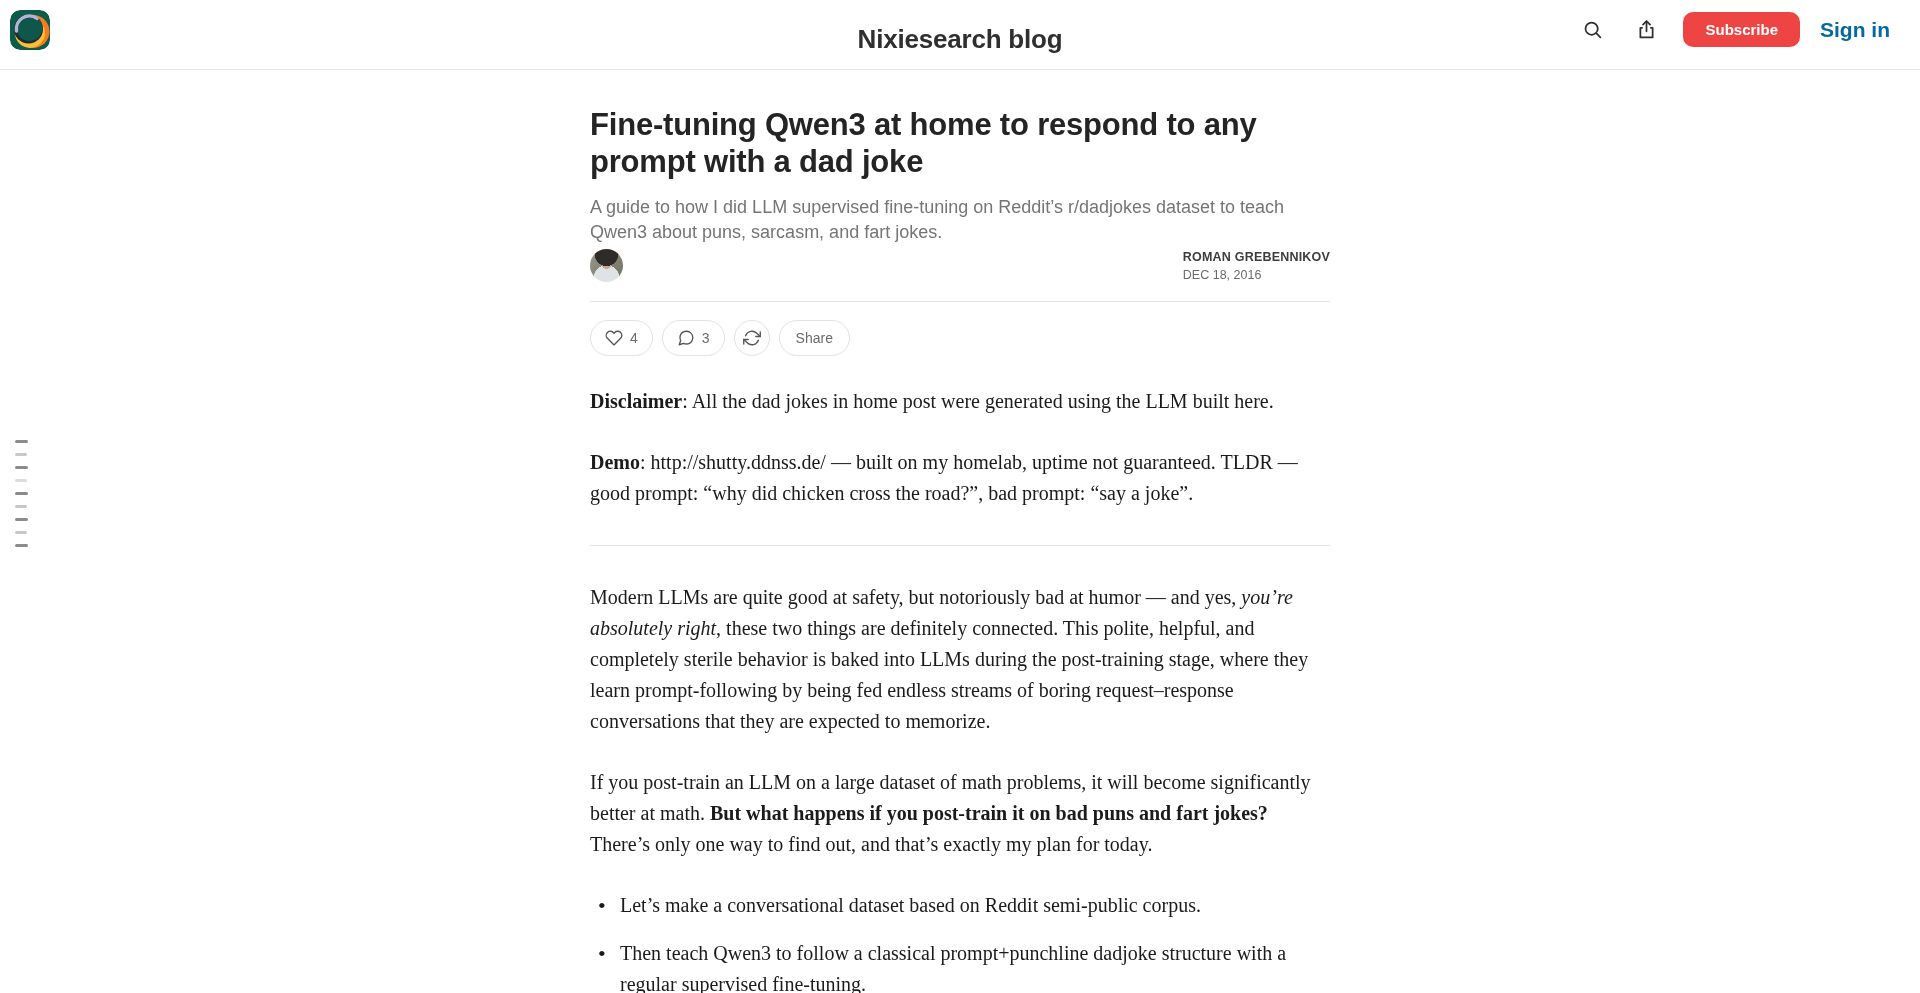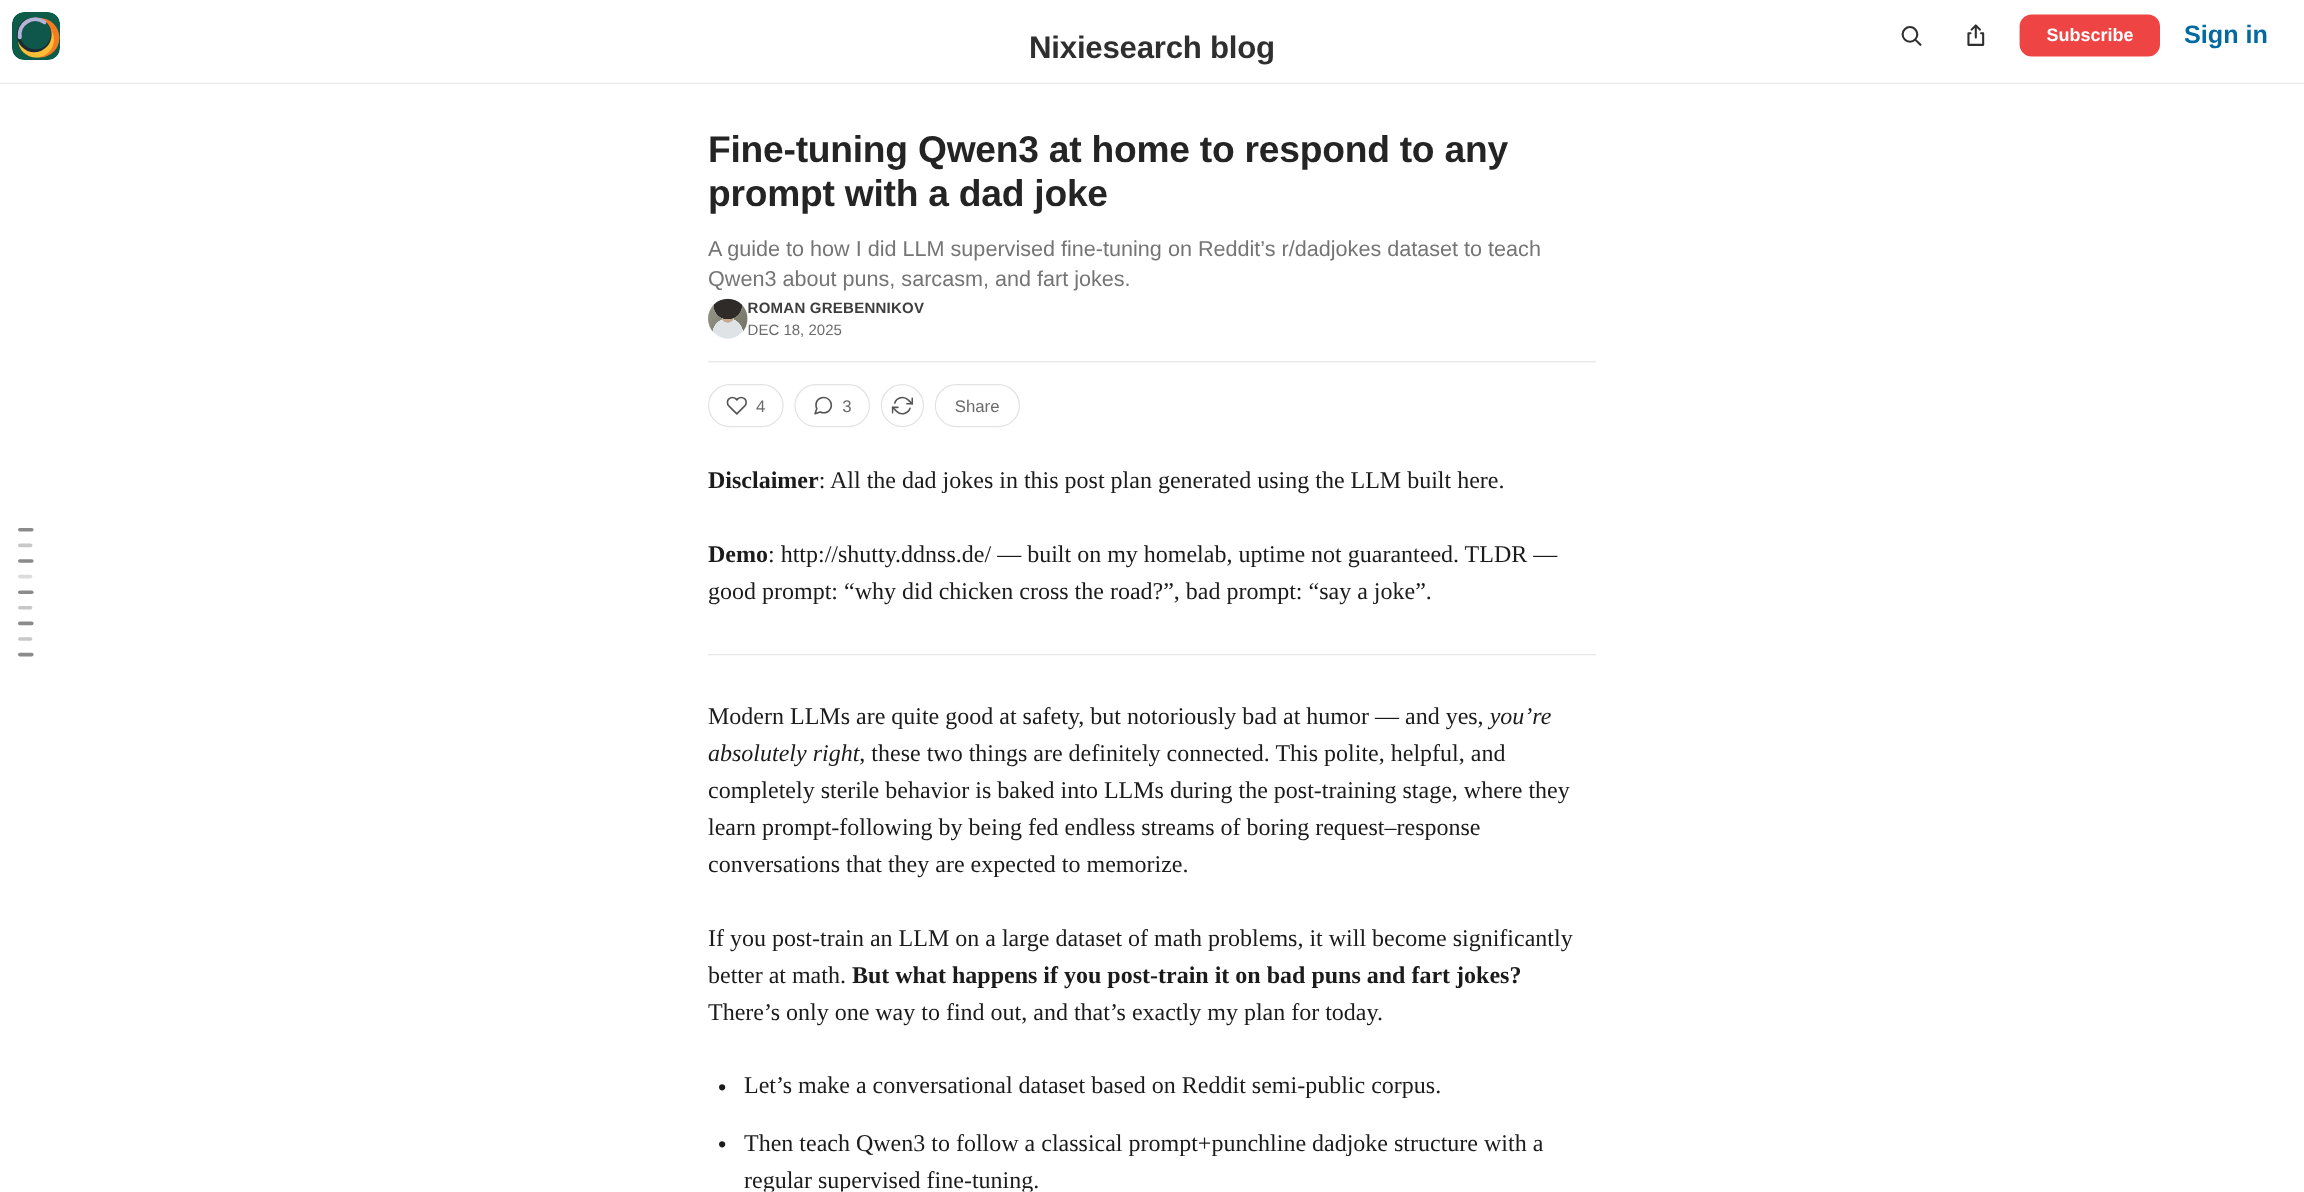--- a/index.html
+++ b/index.html
@@ -27,21 +27,21 @@
   .toc-dash.d { width: 13px; background: #8b8b8b; }
   .toc-dash.l { width: 12px; background: #c8c8c8; }
   .toc-dash.xl { width: 12px; background: #dcdcdc; }
 
   
   .post { width: 740px; margin: 0 auto; padding-top: 36px; }
   .post-title { font-size: 31px; line-height: 37px; font-weight: bold; color: #242424;
     letter-spacing: -0.2px; margin-bottom: 15px; }
   .post-subtitle { font-size: 18px; line-height: 25px; color: #757575; margin-bottom: 4px; }
 
-  .author-row { display: flex; align-items: center; gap: 0; }
+  .author-row { display: flex; align-items: center; gap: 0; justify-content: space-between; }
   .avatar { width: 33px; height: 33px; border-radius: 50%; flex: 0 0 auto; cursor: pointer;
     background:
       radial-gradient(circle at 50% 16%, #2e2b28 0 36%, rgba(0,0,0,0) 37%),
       radial-gradient(circle at 50% 44%, #c7a98d 0 21%, rgba(0,0,0,0) 22%),
       radial-gradient(circle at 50% 88%, #dfe3e6 0 38%, rgba(0,0,0,0) 39%),
       linear-gradient(135deg, #9a9a8c, #6f6f60); }
   .author-name { font-size: 12.5px; font-weight: bold; color: #3d3d3d; letter-spacing: 0.2px; cursor: pointer; }
   .post-date { font-size: 12.5px; color: #6b6b6b; margin-top: 4px; }
 
   .ufi { border-top: 1px solid #e6e6e6; margin-top: 19px; padding-top: 18px;
@@ -116,21 +116,21 @@
 
 <div class="post">
 
   <h1 class="post-title">Fine-tuning Qwen3 at home to respond to any prompt with a dad joke</h1>
   <div class="post-subtitle">A guide to how I did LLM supervised fine-tuning on Reddit’s r/dadjokes dataset to teach Qwen3 about puns, sarcasm, and fart jokes.</div>
 
   <div class="author-row">
     <div class="avatar"></div>
     <div>
       <div class="author-name">ROMAN GREBENNIKOV</div>
-      <div class="post-date">DEC 18, 2025</div>
+      <div class="post-date">DEC 18, 2016</div>
     </div>
   </div>
 
   <div class="ufi">
     <button class="pill">
       <svg width="18" height="18" viewBox="0 0 24 24" fill="none" stroke-width="1.8" stroke-linecap="round" stroke-linejoin="round">
         <path d="M20.8 4.6a5.5 5.5 0 0 0-7.8 0L12 5.6l-1-1a5.5 5.5 0 0 0-7.8 7.8l1 1L12 21.2l7.8-7.8 1-1a5.5 5.5 0 0 0 0-7.8z"></path>
       </svg>
       <span>4</span>
     </button>
@@ -144,21 +144,21 @@
       <svg width="18" height="18" viewBox="0 0 24 24" fill="none" stroke-width="1.8" stroke-linecap="round" stroke-linejoin="round">
         <polyline points="23 4 23 10 17 10"></polyline>
           <polyline points="1 20 1 14 7 14"></polyline>
         <path d="M3.51 9a9 9 0 0 1 14.85-3.36L23 10M1 14l4.64 4.36A9 9 0 0 0 20.49 15"></path>
       </svg>
     </button>
     <button class="pill share-pill">Share</button>
   </div>
 
   <div class="post-body">
-    <p><b>Disclaimer</b><span>: All the dad jokes in this post plan generated using the LLM built here.</span></p>
+    <p><b>Disclaimer</b><span>: All the dad jokes in home post were generated using the LLM built here.</span></p>
 
     <p><b>Demo</b>: <a>http://shutty.ddnss.de/</a><span> — built on my homelab, uptime not guaranteed. TLDR — good prompt: “why did chicken cross the road?”, bad prompt: “say a joke”.</span></p>
 
     <hr class="body-hr">
 
     <p><span>Modern LLMs are quite good at safety, but notoriously bad at humor — and yes, </span><i>you’re absolutely right</i><span>, these two things are definitely connected. This polite, helpful, and completely sterile behavior is baked into LLMs during the post-training stage, where they learn prompt-following by being fed endless streams of boring request–response conversations that they are expected to memorize.</span></p>
 
     <p><span>If you post-train an LLM on a large dataset of math problems, it will become significantly better at math. </span><b>But what happens if you post-train it on bad puns and fart jokes?</b><span> There’s only one way to find out, and that’s exactly my plan for today.</span></p>
 
     <ul>

